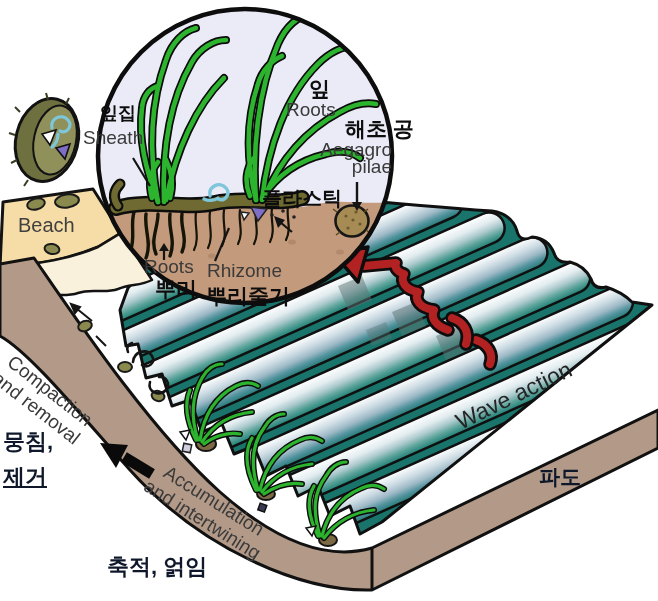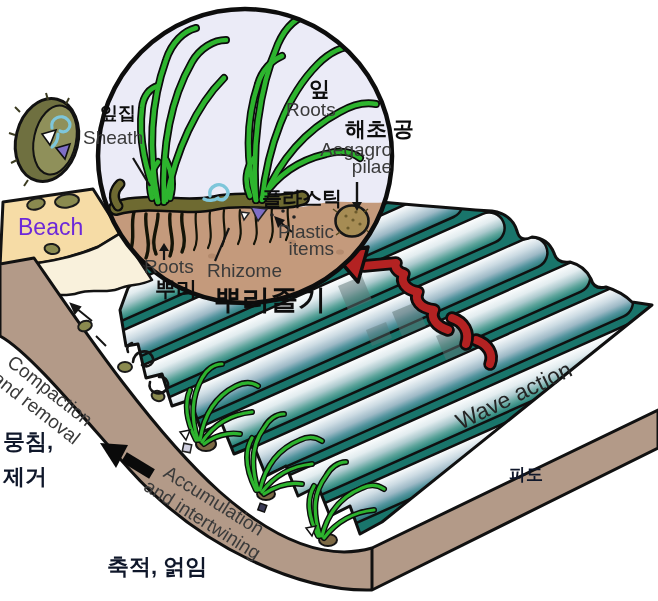--- a/index.html
+++ b/index.html
@@ -332,42 +332,38 @@
   <div class="lbl ko" style="left:309px;top:78px;font-size:21px;">잎</div>
   <div class="lbl en" style="left:286px;top:100px;">Roots</div>
 
   <div class="lbl ko" style="left:345px;top:118px;font-size:21px;">해초 공</div>
   <div class="lbl en right-align" style="left:318px;top:141px;width:74px;">
     <div>Aegagro</div>
     <div>pilae</div>
   </div>
 
   <div class="lbl ko" style="left:262px;top:188px;">플라스틱</div>
-  <div class="lbl en right-align" style="left:266px;top:223px;width:68px;">
-    <div>Plastic</div>
-    <div>items</div>
-  </div>
 
   <div class="lbl en" style="left:144px;top:257px;">Roots</div>
   <div class="lbl ko" style="left:155px;top:278px;font-size:21px;">뿌리</div>
 
   <div class="lbl en" style="left:207px;top:261px;">Rhizome</div>
-  <div class="lbl ko" style="left:214px;top:285px;font-size:28px;">뿌리줄기</div>
-
-  <div class="lbl en" style="left:18px;top:215px;font-size:23px;color:#6d28d9;">Beach</div>
+  <div class="lbl ko" style="left:206px;top:285px;font-size:21px;">뿌리줄기</div>
+
+  <div class="lbl en" style="left:18px;top:215px;font-size:20px;color:#404040;">Beach</div>
 
   <div class="lbl two-line rot" style="left:10px;top:346px;width:118px;transform:rotate(38deg);">
     <div>Compaction</div>
     <div>and removal</div>
   </div>
   <div class="lbl ko-big" style="left:3px;top:430px;">뭉침,</div>
-  <div class="lbl ko-big" style="left:3px;top:465px;">제거</div>
+  <div class="lbl ko-big" style="left:3px;top:465px;text-decoration:underline;">제거</div>
 
   <div class="lbl two-line rot" style="left:156px;top:452px;width:150px;transform:rotate(32deg);">
     <div>Accumulation</div>
     <div>and intertwining</div>
   </div>
   <div class="lbl ko-big" style="left:107px;top:555px;">축적, 얽임</div>
 
   <div class="lbl rot" style="left:452px;top:412px;font-size:23px;color:#242424;transform:rotate(-26deg);">Wave action</div>
-  <div class="lbl ko-big" style="left:509px;top:466px;font-size:17px;font-family:Liberation Serif, serif;">파도</div>
+  <div class="lbl ko-big" style="left:539px;top:466px;font-size:21px;font-family:Liberation Serif, serif;">파도</div>
 
 </div>
 
 </body></html>

